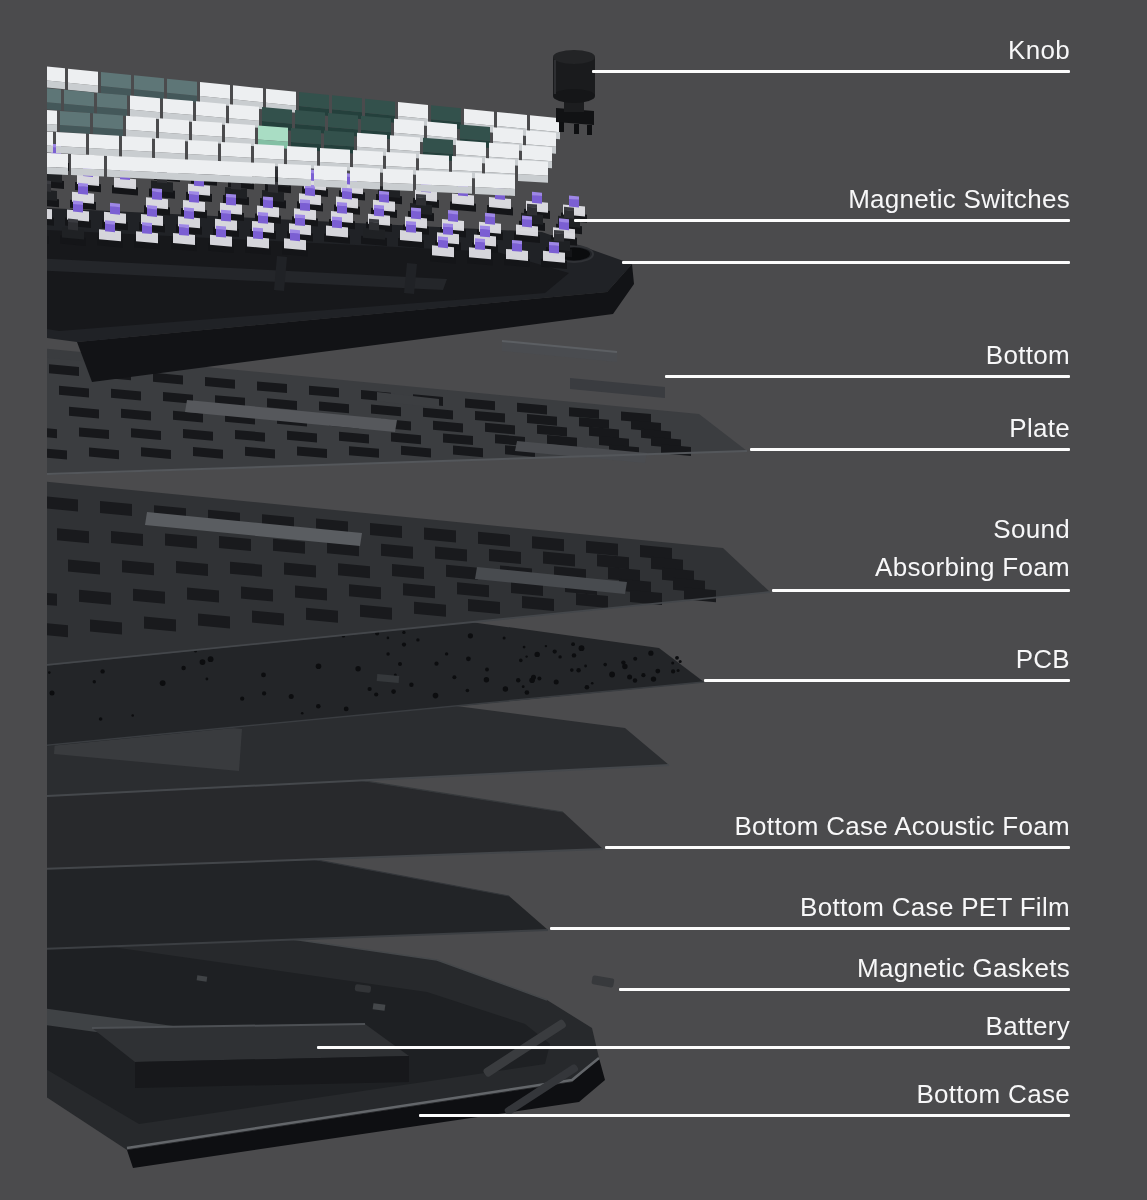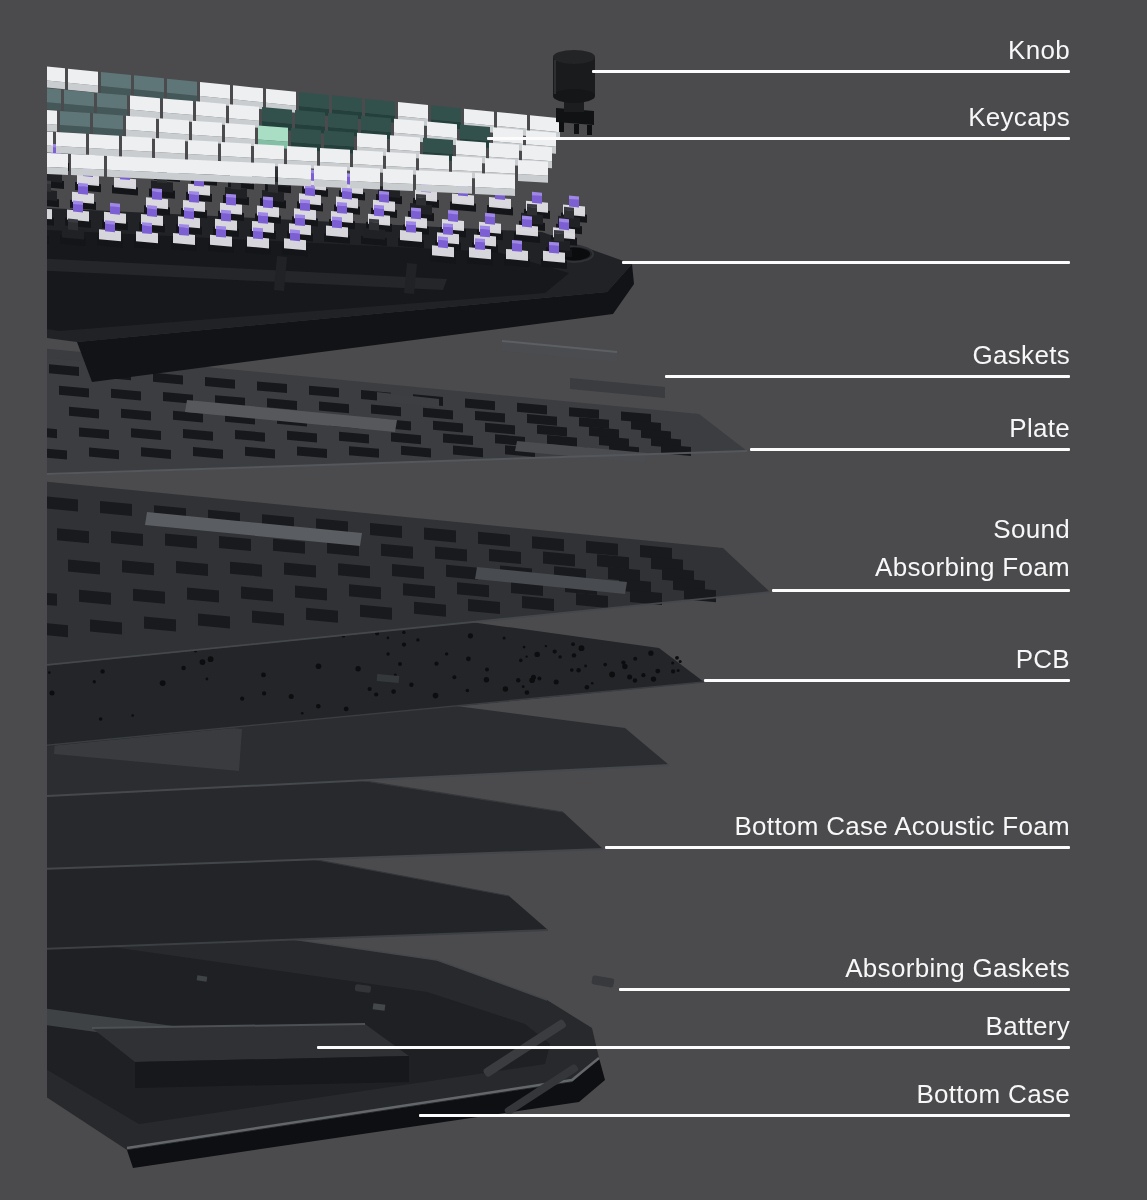--- a/index.html
+++ b/index.html
@@ -821,32 +821,32 @@
       <ellipse cx="527" cy="57" rx="21" ry="7" fill="#232426"></ellipse>
       <path d="M508 60 L508 94" stroke="#2e2f32" stroke-width="2" fill="none"></path>
     </g>
   </svg>
 
   <div class="callout" style="top:33px">
     <div class="lbl">Knob</div>
     <div class="rule" style="margin-left:545px"></div>
   </div>
 
-  <div class="callout" style="top:100px">
-    <div class="lbl">Keycaps</div>
-    <div class="rule" style="margin-left:440px"></div>
-  </div>
-
+
+  <div class="callout" style="top:182px">
+    <div class="lbl">Magnetic Switches</div>
+    <div class="rule" style="margin-left:527px"></div>
+  </div>
 
   <div class="callout" style="top:261px">
     <div class="rule" style="margin-left:575px"></div>
   </div>
 
   <div class="callout" style="top:338px">
-    <div class="lbl">Gaskets</div>
+    <div class="lbl">Bottom</div>
     <div class="rule" style="margin-left:618px"></div>
   </div>
 
   <div class="callout" style="top:411px">
     <div class="lbl">Plate</div>
     <div class="rule" style="margin-left:703px"></div>
   </div>
 
   <div class="callout" style="top:510px">
     <div class="lbl2">Sound</div>
@@ -858,23 +858,27 @@
     <div class="lbl">PCB</div>
     <div class="rule" style="margin-left:657px"></div>
   </div>
 
 
   <div class="callout" style="top:809px">
     <div class="lbl">Bottom Case Acoustic Foam</div>
     <div class="rule" style="margin-left:558px"></div>
   </div>
 
+  <div class="callout" style="top:890px">
+    <div class="lbl">Bottom Case PET Film</div>
+    <div class="rule" style="margin-left:503px"></div>
+  </div>
 
   <div class="callout" style="top:951px">
-    <div class="lbl">Absorbing Gaskets</div>
+    <div class="lbl">Magnetic Gaskets</div>
     <div class="rule" style="margin-left:572px"></div>
   </div>
 
   <div class="callout" style="top:1009px">
     <div class="lbl">Battery</div>
     <div class="rule" style="margin-left:270px"></div>
   </div>
 
   <div class="callout" style="top:1077px">
     <div class="lbl">Bottom Case</div>

